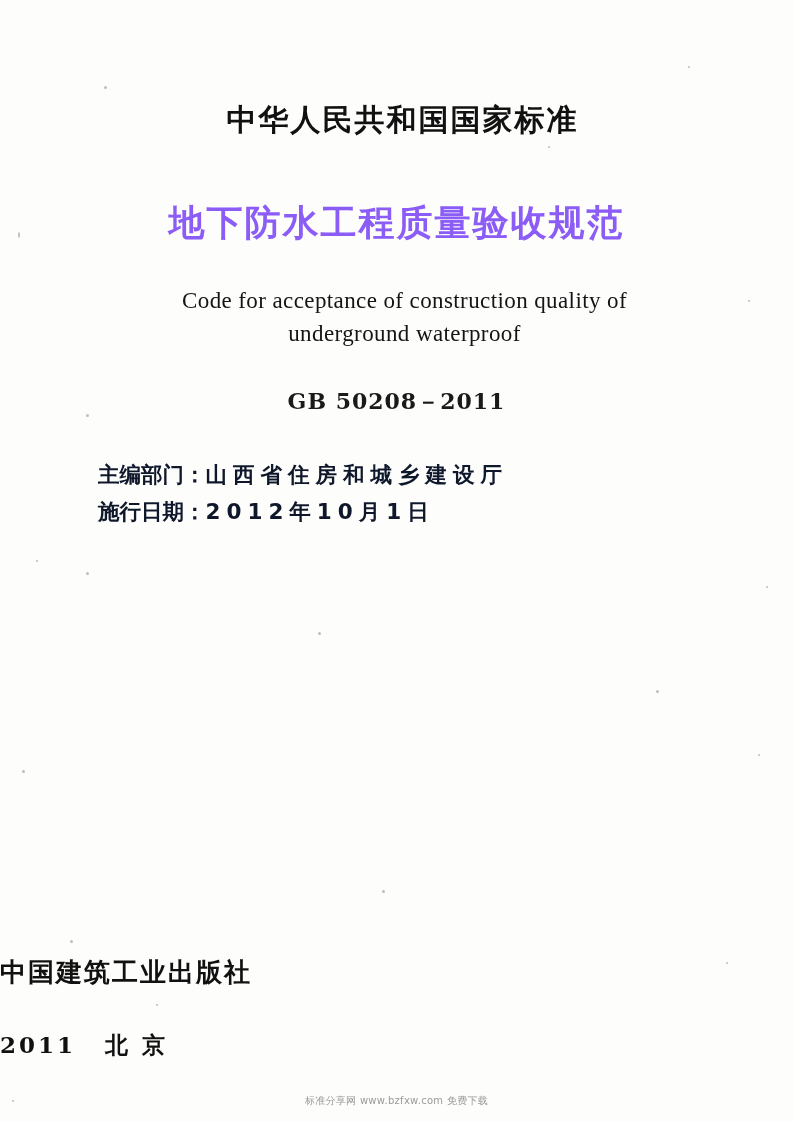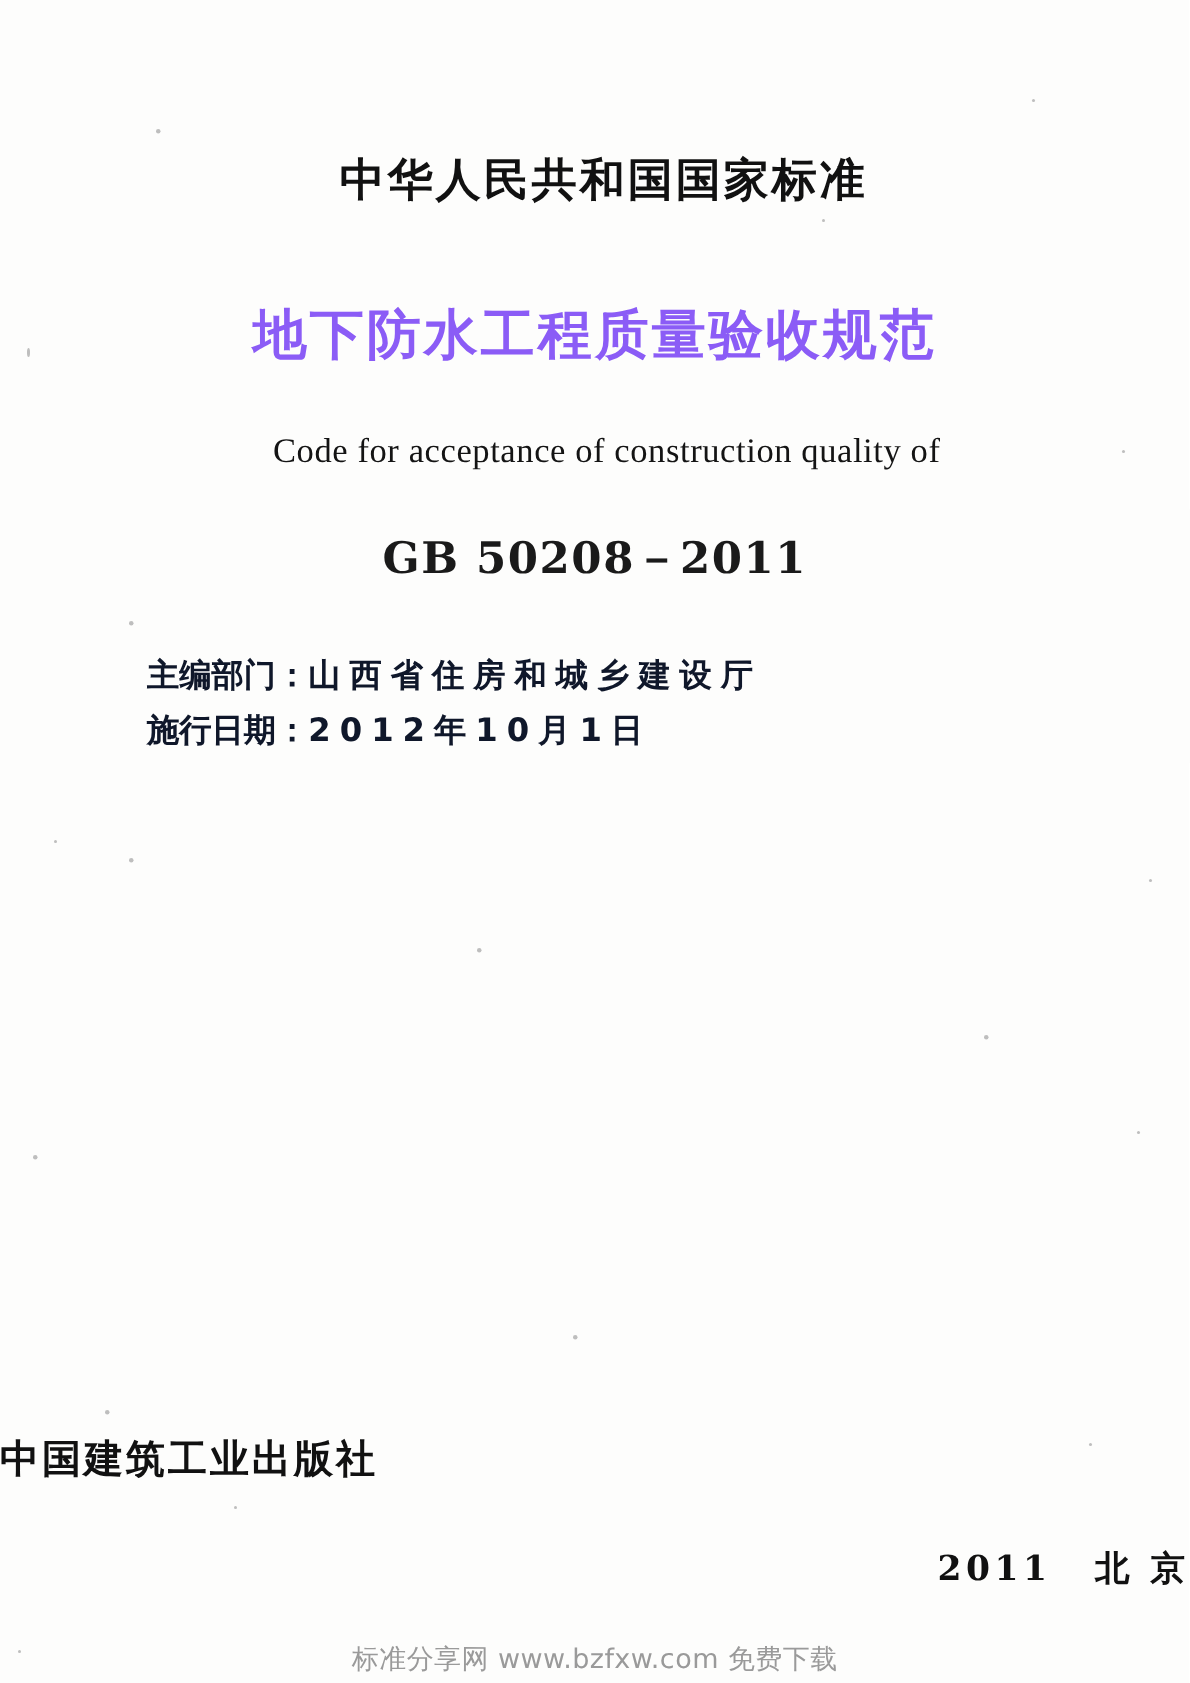--- a/index.html
+++ b/index.html
@@ -64,21 +64,21 @@
     line-height: 1.45;
     margin-top: 36px;
     color: #141414;
   }
   .title-en div { letter-spacing: .4px; padding-left: 16px; }
 
   .std-code {
     text-align: center;
     font-family: "DejaVu Serif", serif;
     font-weight: bold;
-    font-size: 29px;
+    font-size: 22px;
     letter-spacing: 1px;
     margin-top: 36px;
   }
 
   .meta {
     margin-top: 40px;
     padding-left: 98px;
     font-family: "DejaVu Sans", sans-serif;
     font-size: 21.5px;
     font-weight: bold;
@@ -101,36 +101,36 @@
     font-weight: bold;
     font-size: 26px;
     letter-spacing: 2px;
     color: #111;
   }
 
   .place-year {
     position: absolute;
     left: 0; right: 0;
     top: 1030px;
-    text-align: right;
+    text-align: left;
     font-family: "DejaVu Sans", sans-serif;
     font-weight: bold;
     font-size: 23px;
     letter-spacing: 3px;
     color: #111;
   }
   .place-year .yr { font-family: "DejaVu Serif", serif; }
 
   .watermark {
     position: absolute;
     left: 0; right: 0;
     top: 1094px;
     text-align: center;
     font-family: "DejaVu Sans", sans-serif;
-    font-size: 18px;
+    font-size: 10px;
     color: #9a9a9a;
     letter-spacing: .3px;
   }
 </style>
 </head>
 <body>
 
 <div class="page">
 
   <div class="speck" style="left:104px;top:86px;width:3px;height:3px;"></div>
@@ -154,20 +154,21 @@
   <div class="speck" style="left:12px;top:1100px;width:2px;height:2px;"></div>
 
   <div class="content">
 
     <div class="title-cn">中华人民共和国国家标准</div>
 
     <div class="title-main">地下防水工程质量验收规范</div>
 
     <div class="title-en">
       <div>Code for acceptance of construction quality of</div>
+      <div>underground waterproof</div>
     </div>
 
     <div class="std-code">GB 50208－2011</div>
 
     <div class="meta">
       <div class="meta-row">
         <span class="meta-label">主编部门：</span><span class="meta-value wide">山西省住房和城乡建设厅</span>
       </div>
       <div class="meta-row">
         <span class="meta-label">施行日期：</span><span class="meta-value wide">2012年10月1日</span>

